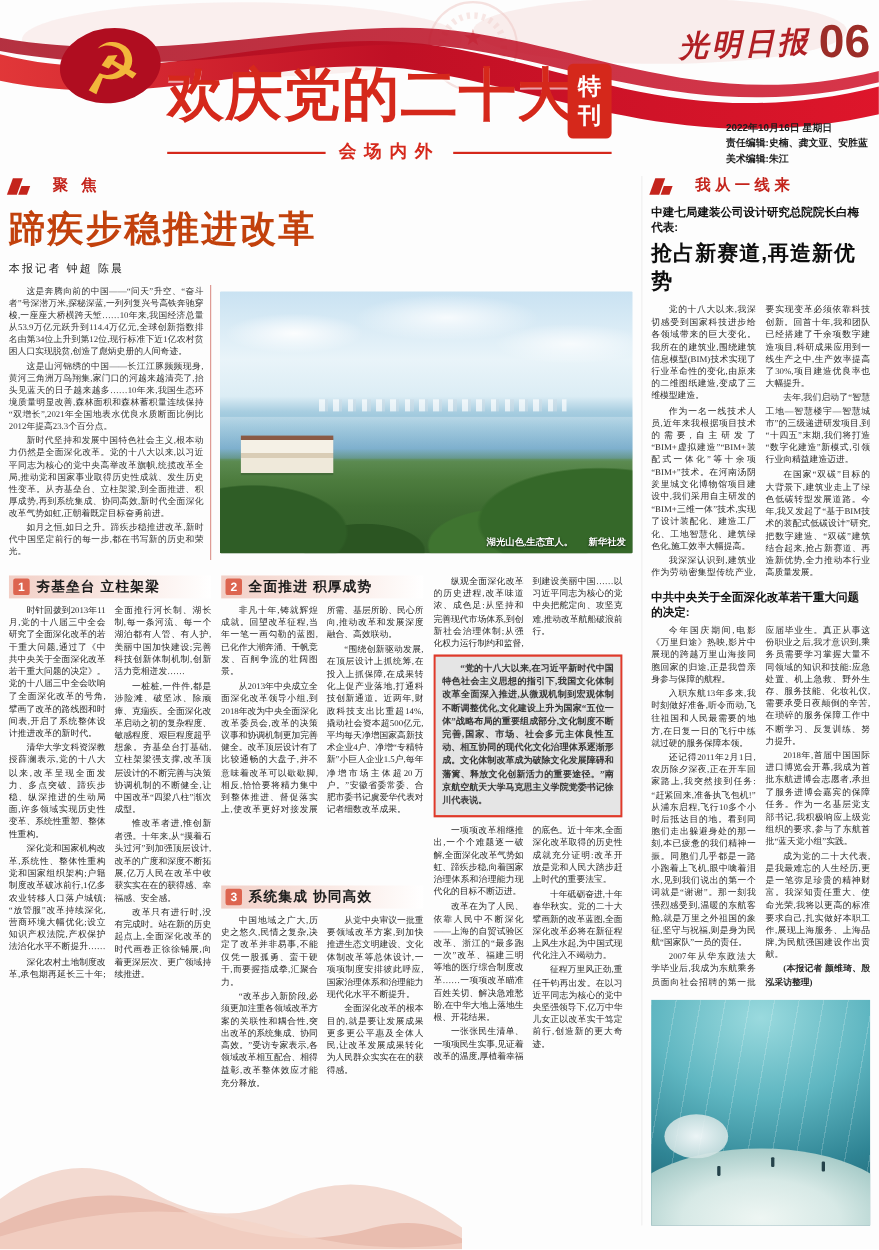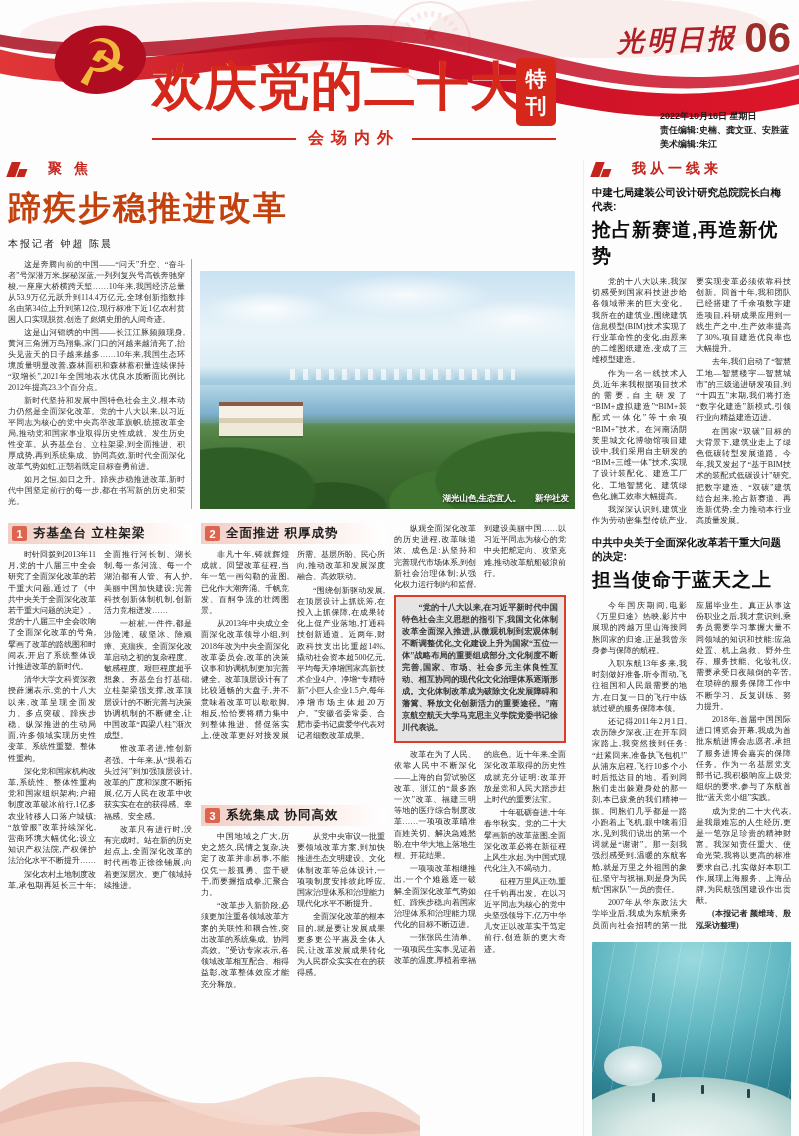--- a/index.html
+++ b/index.html
@@ -37,21 +37,21 @@
   .badge-icon::before { content:""; position:absolute; left:1px; top:0; width:9px; height:15px; background:#c4241c; transform:skewX(-20deg); }
   .badge-icon::after  { content:""; position:absolute; left:10px; top:7px; width:8px; height:8px; background:#c4241c; transform:skewX(-20deg); }
   .badge-label { color:#c4241c; font-weight:900; font-size:14px; letter-spacing:4px;
                  font-family:"Liberation Sans",sans-serif; }
 
   .main-headline { font-family:"Liberation Sans","DejaVu Sans",sans-serif; font-weight:900; font-size:33px;
                    color:#c2410c; letter-spacing:2px; margin:2px 0 6px; }
   .byline { font-size:10px; color:#222; letter-spacing:2px; margin-bottom:8px; }
 
   
-  .top-block { display:flex; gap:8px; align-items:flex-end; }
+  .top-block { display:flex; gap:8px; align-items:center; }
   .intro-col { width:184px; border-right:1px solid rgba(192,57,43,.55); padding-right:6px; }
   .intro-col p { font-size:8px; line-height:11px; text-align:justify; text-indent:2em; color:#333; margin-bottom:2px; }
   .main-photo { position:relative; flex:1; height:238px; overflow:hidden; border-radius:1px;
     background:linear-gradient(180deg,#c9e2f2 0%,#e9f4f9 26%,#dcedf5 40%,#a7cde0 46%,#8fc0d8 52%,#79afcd 60%,#5b8a50 65%,#4d7c3e 72%,#3f6d32 82%,#345f2a 100%); }
   .main-photo .clouds { position:absolute; inset:0;
     background:radial-gradient(90px 26px at 18% 16%, rgba(255,255,255,.9), transparent 70%),
                radial-gradient(120px 30px at 55% 10%, rgba(255,255,255,.8), transparent 70%),
                radial-gradient(100px 26px at 85% 20%, rgba(255,255,255,.75), transparent 70%); }
   .main-photo .skyline { position:absolute; left:24%; top:41%; width:60%; height:11px;
     background:repeating-linear-gradient(90deg, rgba(255,255,255,.85) 0 5px, rgba(205,220,230,.7) 5px 8px, transparent 8px 13px); opacity:.8; }
@@ -231,22 +231,22 @@
           <p>全面深化改革的根本目的,就是要让发展成果更多更公平惠及全体人民,让改革发展成果转化为人民群众实实在在的获得感。</p>
         </div>
       </div>
 
       <div class="group gC">
         <div class="body2col bC">
           <p>纵观全面深化改革的历史进程,改革味道浓、成色足:从坚持和完善现代市场体系,到创新社会治理体制;从强化权力运行制约和监督,到建设美丽中国……以习近平同志为核心的党中央把舵定向、攻坚克难,推动改革航船破浪前行。</p>
           <div class="highlight">
             <p>“党的十八大以来,在习近平新时代中国特色社会主义思想的指引下,我国文化体制改革全面深入推进,从微观机制到宏观体制不断调整优化,文化建设上升为国家“五位一体”战略布局的重要组成部分,文化制度不断完善,国家、市场、社会多元主体良性互动、相互协同的现代化文化治理体系逐渐形成。文化体制改革成为破除文化发展障碍和藩篱、释放文化创新活力的重要途径。”南京航空航天大学马克思主义学院党委书记徐川代表说。</p>
           </div>
+          <p>一项项改革相继推出,一个个难题逐一破解,全面深化改革气势如虹、蹄疾步稳,向着国家治理体系和治理能力现代化的目标不断迈进。</p>
           <p>改革在为了人民、依靠人民中不断深化——上海的自贸试验区改革、浙江的“最多跑一次”改革、福建三明等地的医疗综合制度改革……一项项改革瞄准百姓关切、解决急难愁盼,在中华大地上落地生根、开花结果。</p>
-          <p>一项项改革相继推出,一个个难题逐一破解,全面深化改革气势如虹、蹄疾步稳,向着国家治理体系和治理能力现代化的目标不断迈进。</p>
           <p>一张张民生清单、一项项民生实事,见证着改革的温度,厚植着幸福的底色。近十年来,全面深化改革取得的历史性成就充分证明:改革开放是党和人民大踏步赶上时代的重要法宝。</p>
           <p>十年砥砺奋进,十年春华秋实。党的二十大擘画新的改革蓝图,全面深化改革必将在新征程上风生水起,为中国式现代化注入不竭动力。</p>
           <p>征程万里风正劲,重任千钧再出发。在以习近平同志为核心的党中央坚强领导下,亿万中华儿女正以改革实干笃定前行,创造新的更大奇迹。</p>
         </div>
       </div>
     </div>
   </section>
 
   <aside class="right-zone">
     <div class="badge">
@@ -262,21 +262,20 @@
         <p>作为一名一线技术人员,近年来我根据项目技术的需要,自主研发了“BIM+虚拟建造”“BIM+装配式一体化”等十余项“BIM+”技术。在河南汤阴羑里城文化博物馆项目建设中,我们采用自主研发的“BIM+三维一体”技术,实现了设计装配化、建造工厂化、工地智慧化、建筑绿色化,施工效率大幅提高。</p>
         <p>我深深认识到,建筑业作为劳动密集型传统产业,要实现变革必须依靠科技创新。回首十年,我和团队已经搭建了千余项数字建造项目,科研成果应用到一线生产之中,生产效率提高了30%,项目建造优良率也大幅提升。</p>
         <p>去年,我们启动了“智慧工地—智慧楼宇—智慧城市”的三级递进研发项目,到“十四五”末期,我们将打造“数字化建造”新模式,引领行业向精益建造迈进。</p>
         <p>在国家“双碳”目标的大背景下,建筑业走上了绿色低碳转型发展道路。今年,我又发起了“基于BIM技术的装配式低碳设计”研究,把数字建造、“双碳”建筑结合起来,抢占新赛道、再造新优势,全力推动本行业高质量发展。</p>
 
       </div>
     </article>
 
     <article>
       <div class="kicker">中共中央关于全面深化改革若干重大问题的决定:</div>
-      <h2 class="sb-headline">担当使命于蓝天之上</h2>
       <div class="sb-body sb-b2">
         <p>今年国庆期间,电影《万里归途》热映,影片中展现的跨越万里山海接同胞回家的归途,正是我曾亲身参与保障的航程。</p>
         <p>入职东航13年多来,我时刻做好准备,听令而动,飞往祖国和人民最需要的地方,在日复一日的飞行中练就过硬的服务保障本领。</p>
         <p>还记得2011年2月1日,农历除夕深夜,正在开车回家路上,我突然接到任务:“赶紧回来,准备执飞包机!”从浦东启程,飞行10多个小时后抵达目的地。看到同胞们走出躲避身处的那一刻,本已疲惫的我们精神一振。同胞们几乎都是一路小跑着上飞机,眼中噙着泪水,见到我们说出的第一个词就是“谢谢”。那一刻我强烈感受到,温暖的东航客舱,就是万里之外祖国的象征,坚守与祝福,则是身为民航“国家队”一员的责任。</p>
         <p>2007年从华东政法大学毕业后,我成为东航乘务员面向社会招聘的第一批应届毕业生。真正从事这份职业之后,我才意识到,乘务员需要学习掌握大量不同领域的知识和技能:应急处置、机上急救、野外生存、服务技能、化妆礼仪,需要承受日夜颠倒的辛苦,在琐碎的服务保障工作中不断学习、反复训练、努力提升。</p>
         <p>2018年,首届中国国际进口博览会开幕,我成为首批东航进博会志愿者,承担了服务进博会嘉宾的保障任务。作为一名基层党支部书记,我积极响应上级党组织的要求,参与了东航首批“蓝天党小组”实践。</p>
         <p>成为党的二十大代表,是我最难忘的人生经历,更是一笔弥足珍贵的精神财富。我深知责任重大、使命光荣,我将以更高的标准要求自己,扎实做好本职工作,展现上海服务、上海品牌,为民航强国建设作出贡献。</p>
         <p class="signoff">(本报记者 颜维琦、殷泓采访整理)</p>
       </div>
     </article>

